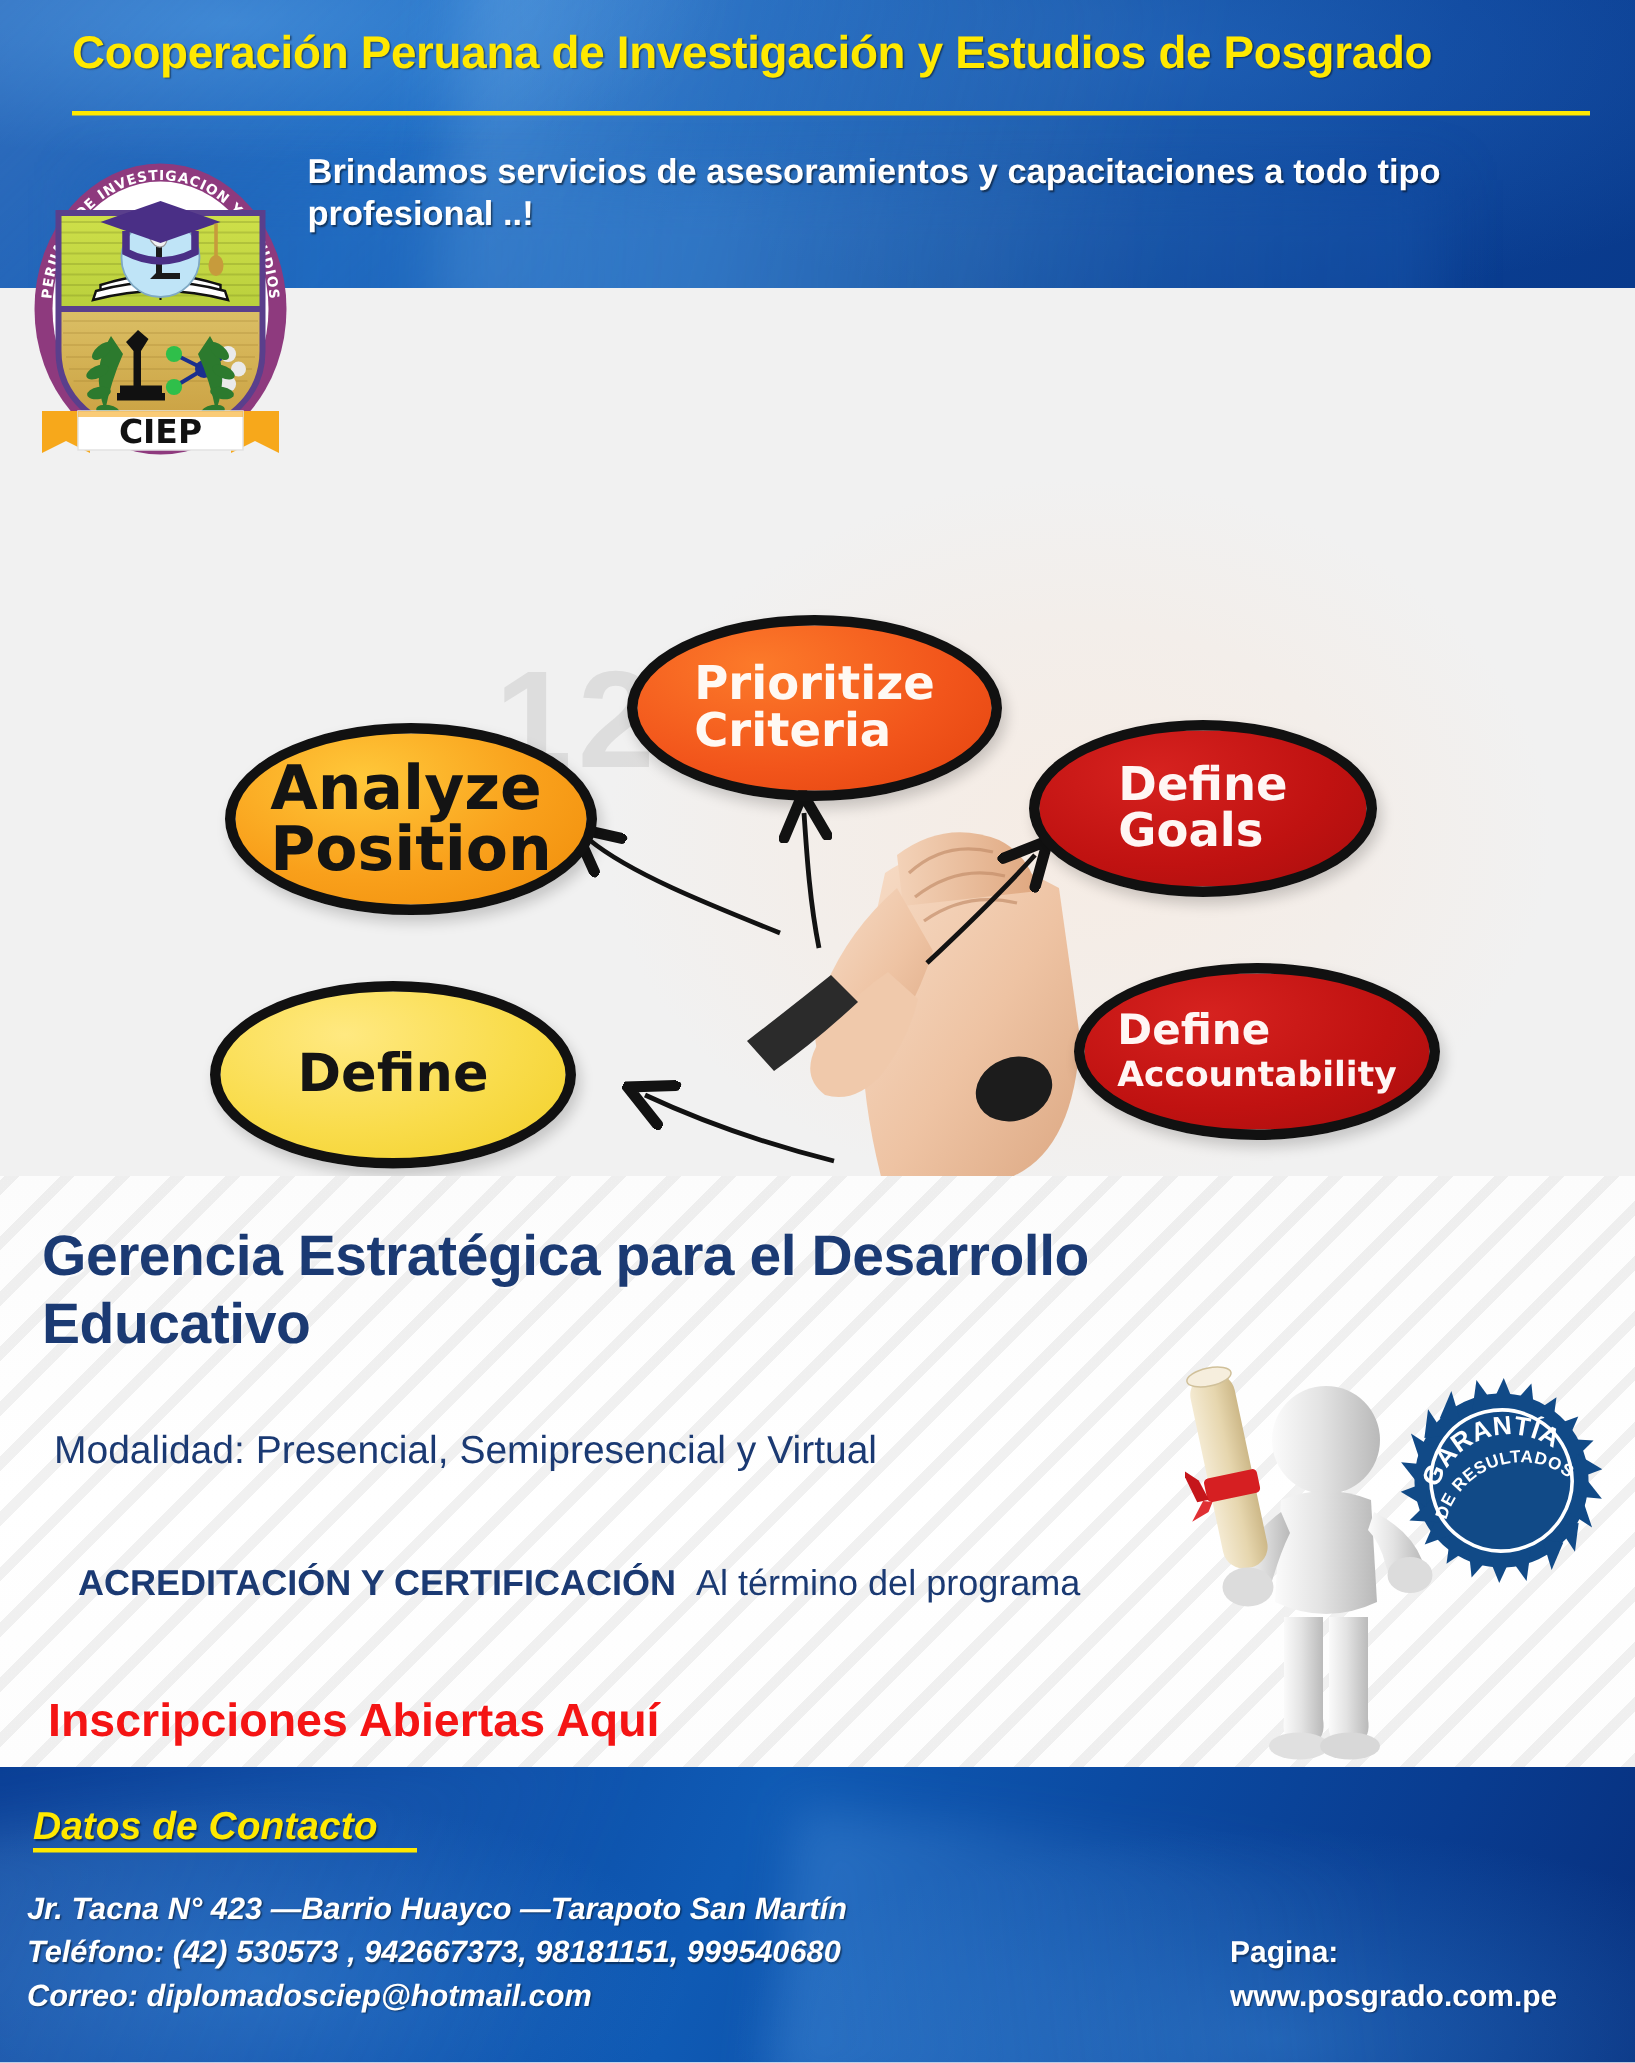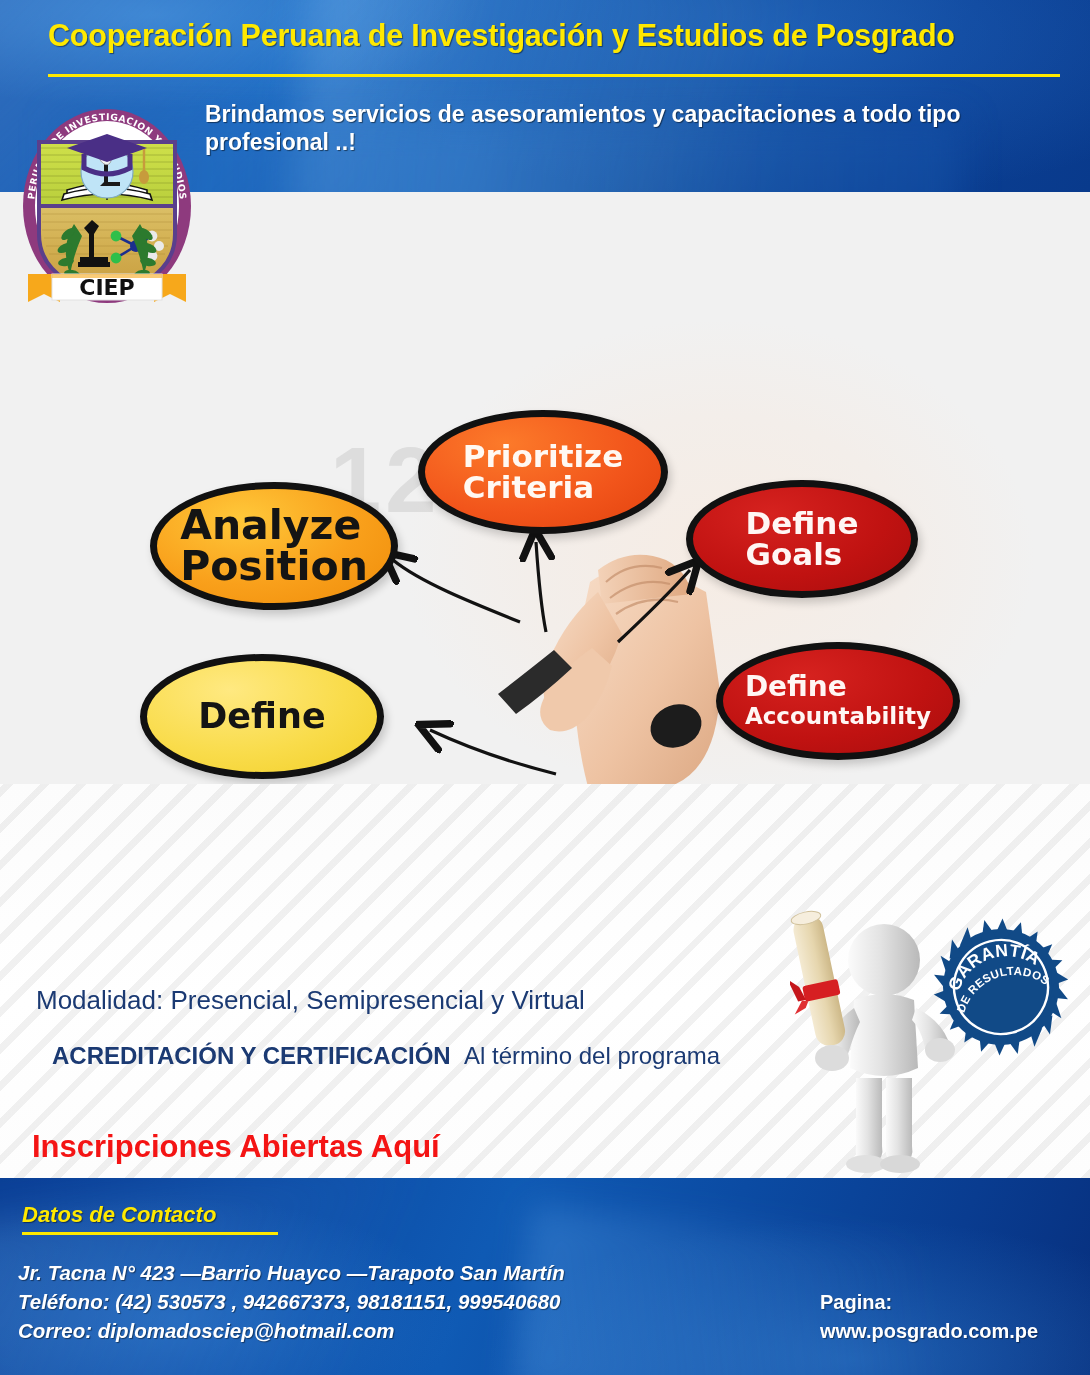--- a/index.html
+++ b/index.html
@@ -122,21 +122,21 @@
     overflow:hidden;
   }
   .course-title {
     position:absolute; left:28px; top:816px; width:880px;
     color:#1b3a73; font-size:38px; font-weight:bold; line-height:1.18;
     letter-spacing:-0.3px;
     text-shadow:1px 1px 0 rgba(255,255,255,.6);
   }
   .modalidad {
     position:absolute; left:36px; top:950px; width:760px;
-    color:#1b3a73; font-size:26px; line-height:1.25;margin-top:34px;
+    color:#1b3a73; font-size:26px; line-height:1.25;
   }
   .acred {
     position:absolute; left:30px; top:1040px; width:740px;
     color:#1b3a73; font-size:24px; line-height:1.32;
   }
   .acred b { font-weight:bold;margin-left:22px; }
   .acred .normal { font-weight:normal; }
   .inscrip {
     position:absolute; left:32px; top:1117px; width:700px;
     color:#f41414; font-size:31px; font-weight:bold;margin-top:12px;
@@ -160,21 +160,21 @@
     background:linear-gradient(122deg, rgba(120,190,248,.22), rgba(120,190,248,0) 58%);
     transform:rotate(-9deg); filter:blur(18px);
   }
   .ft-sheen-b {
     position:absolute; left:520px; top:60px; width:640px; height:190px;
     background:linear-gradient(78deg, rgba(110,180,245,.28), rgba(110,180,245,0) 64%);
     transform:rotate(6deg); filter:blur(16px);
   }
   .ft-title {
     position:absolute; left:22px; top:1202px; color:#ffe900;
-    font-size:22px; font-weight:bold; font-style:italic;
+    font-size:26px; font-weight:bold; font-style:italic;
     text-shadow:1px 1px 1px rgba(0,0,0,.45);
   }
   .ft-title-rule {
     position:absolute; left:22px; top:1232px; width:256px; height:3px; background:#ffe900;
   }
   .ft-contact {
     position:absolute; left:18px; top:1258px; width:660px;
     color:#ffffff; font-size:20.5px; font-weight:bold; font-style:italic;
     line-height:1.42; text-shadow:1px 1px 1px rgba(0,0,0,.45);
   }
@@ -381,20 +381,21 @@
       </span>
     </div>
     <div class="bubble b-review">
       <span class="b-txt">Define</span>
     </div>
 
   </div>
 
   <div class="body-band"></div>
 
+  <div class="course-title">Gerencia Estratégica para el Desarrollo Educativo</div>
   <div class="modalidad">Modalidad: Presencial, Semipresencial y Virtual</div>
   <div class="acred">
     <b>ACREDITACIÓN Y CERTIFICACIÓN</b><span class="normal">&nbsp;&nbsp;</span><span class="normal">Al término del programa</span>
   </div>
   <div class="inscrip">Inscripciones Abiertas Aquí</div>
 
   <svg class="mascot" viewBox="0 0 180 270">
     <defs>
       <linearGradient id="body" x1="0" y1="0" x2="1" y2="0">
         <stop offset="0%" stop-color="#fbfbfb"></stop>

